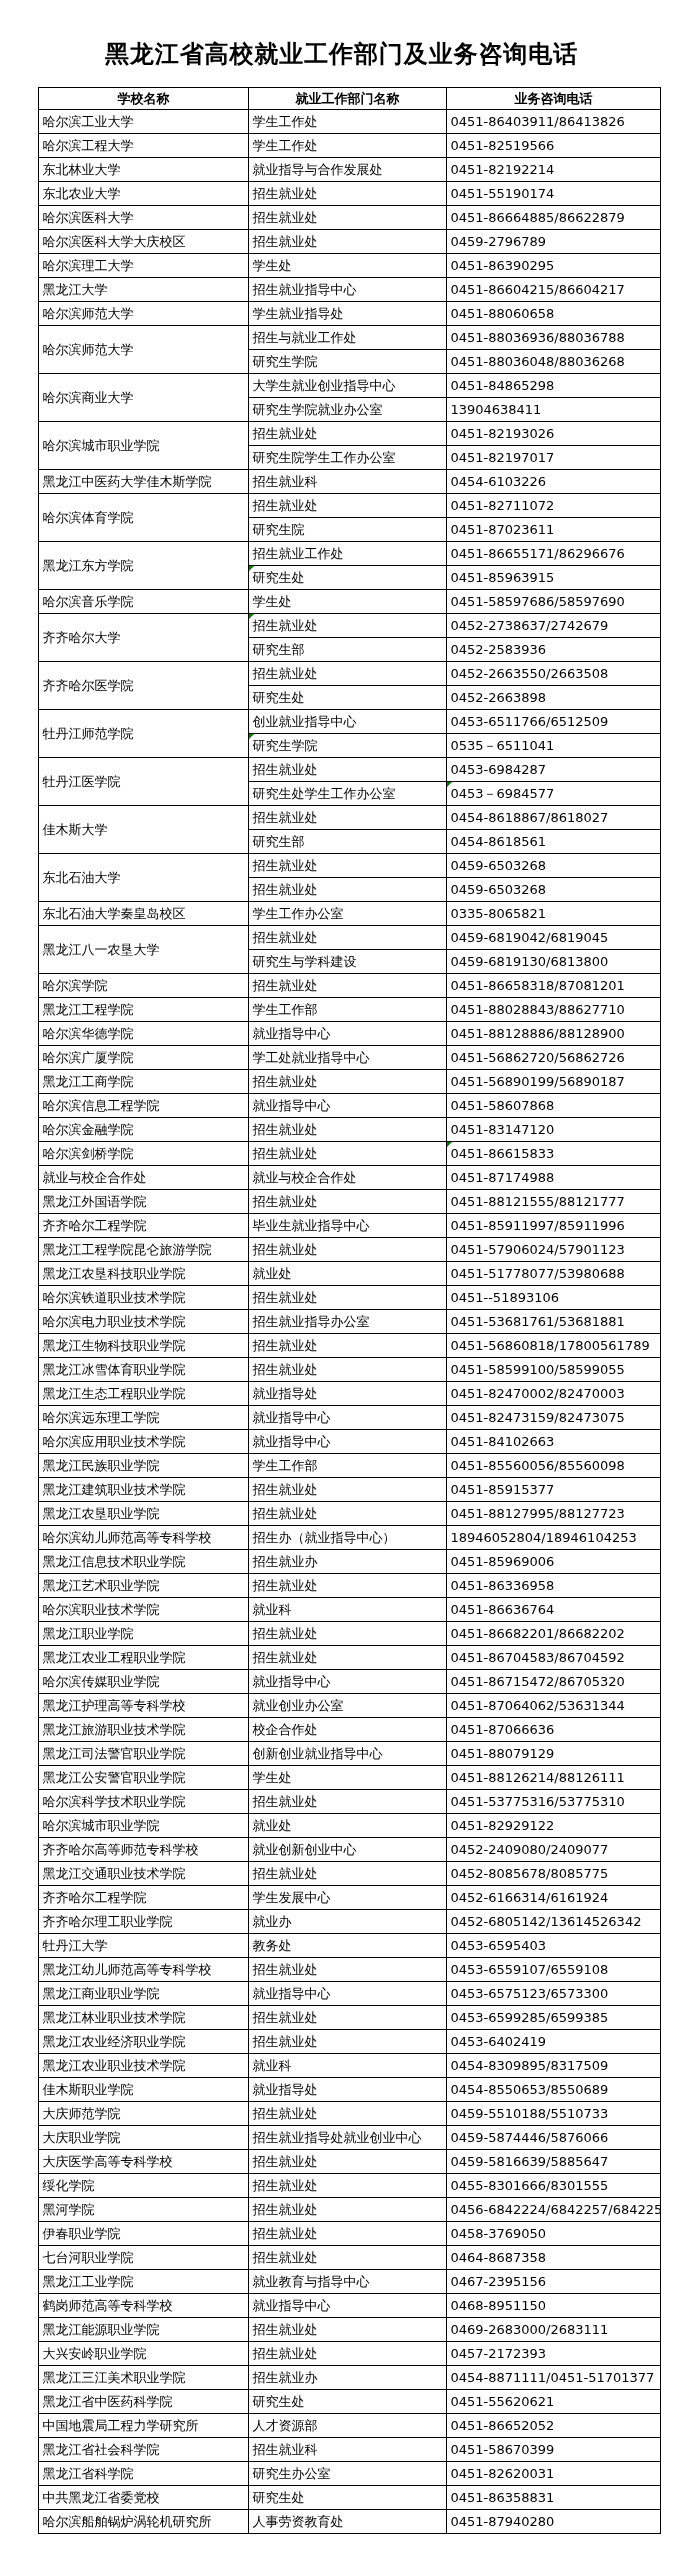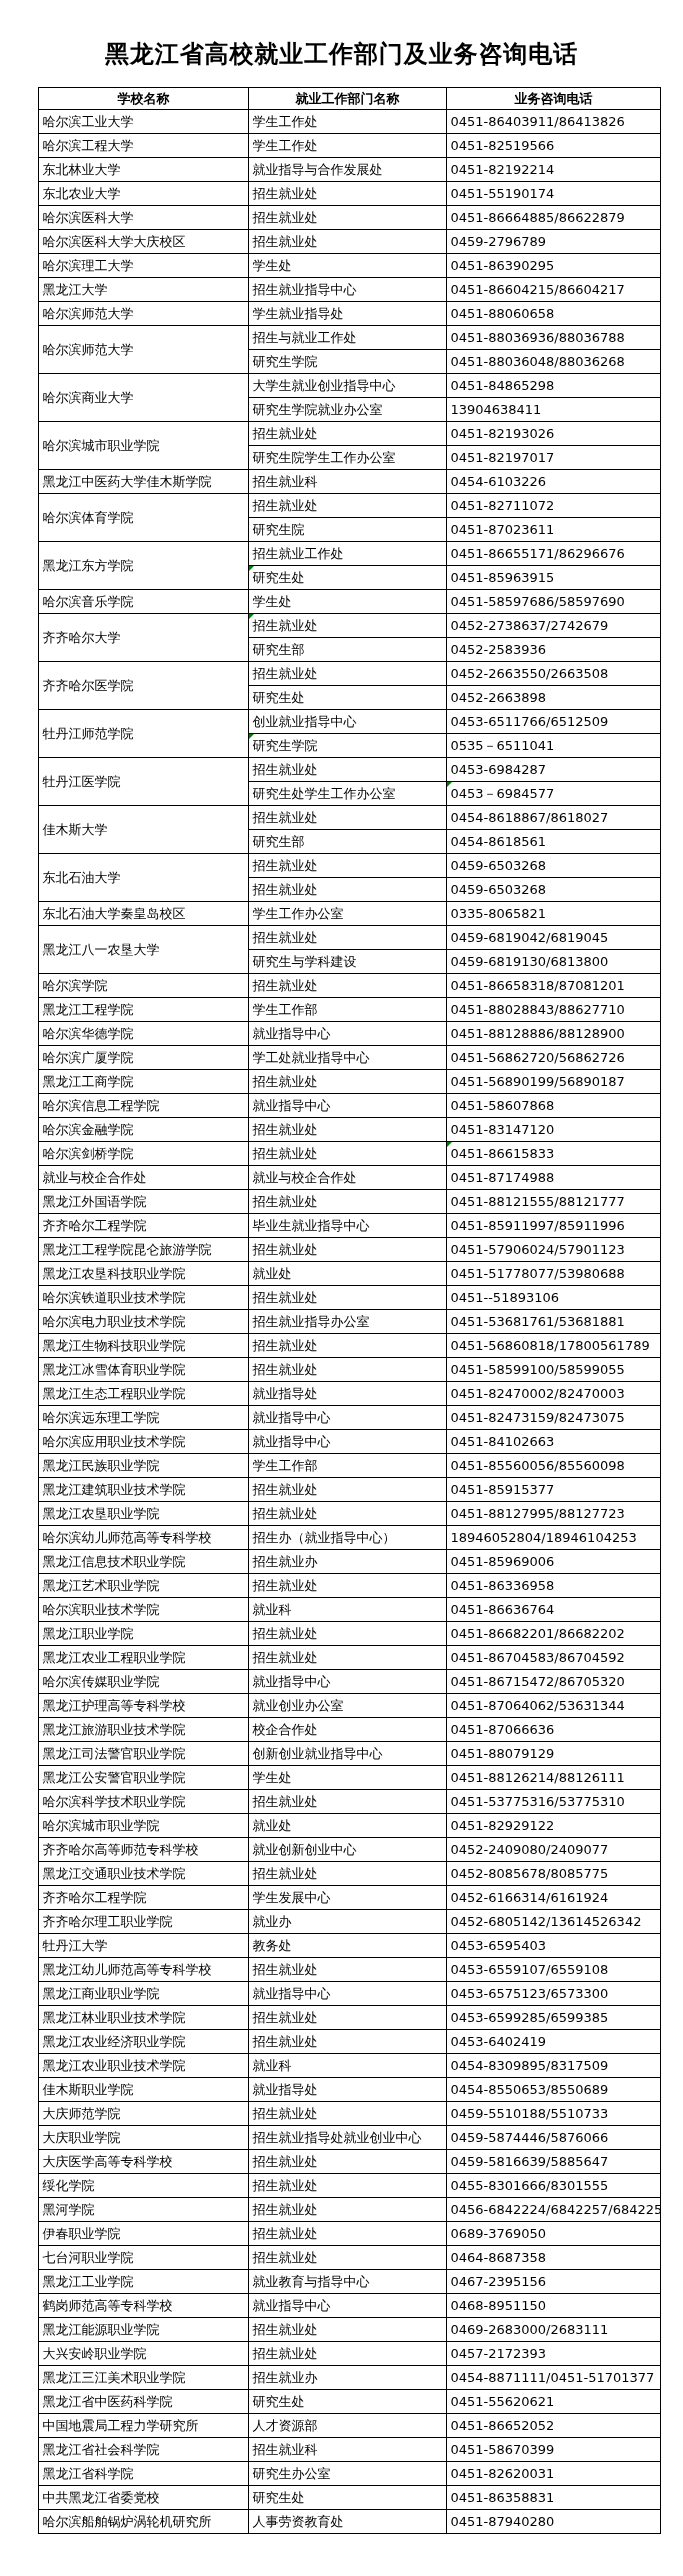--- a/index.html
+++ b/index.html
@@ -497,21 +497,21 @@
         <td>0455-8301666/8301555</td>
       </tr>
       <tr>
         <td rowspan="1">黑河学院</td>
         <td>招生就业处</td>
         <td>0456-6842224/6842257/6842258</td>
       </tr>
       <tr>
         <td rowspan="1">伊春职业学院</td>
         <td>招生就业处</td>
-        <td>0689-3769050</td>
+        <td>0458-3769050</td>
       </tr>
       <tr>
         <td rowspan="1">七台河职业学院</td>
         <td>招生就业处</td>
         <td>0464-8687358</td>
       </tr>
       <tr>
         <td rowspan="1">黑龙江工业学院</td>
         <td>就业教育与指导中心</td>
         <td>0467-2395156</td>

